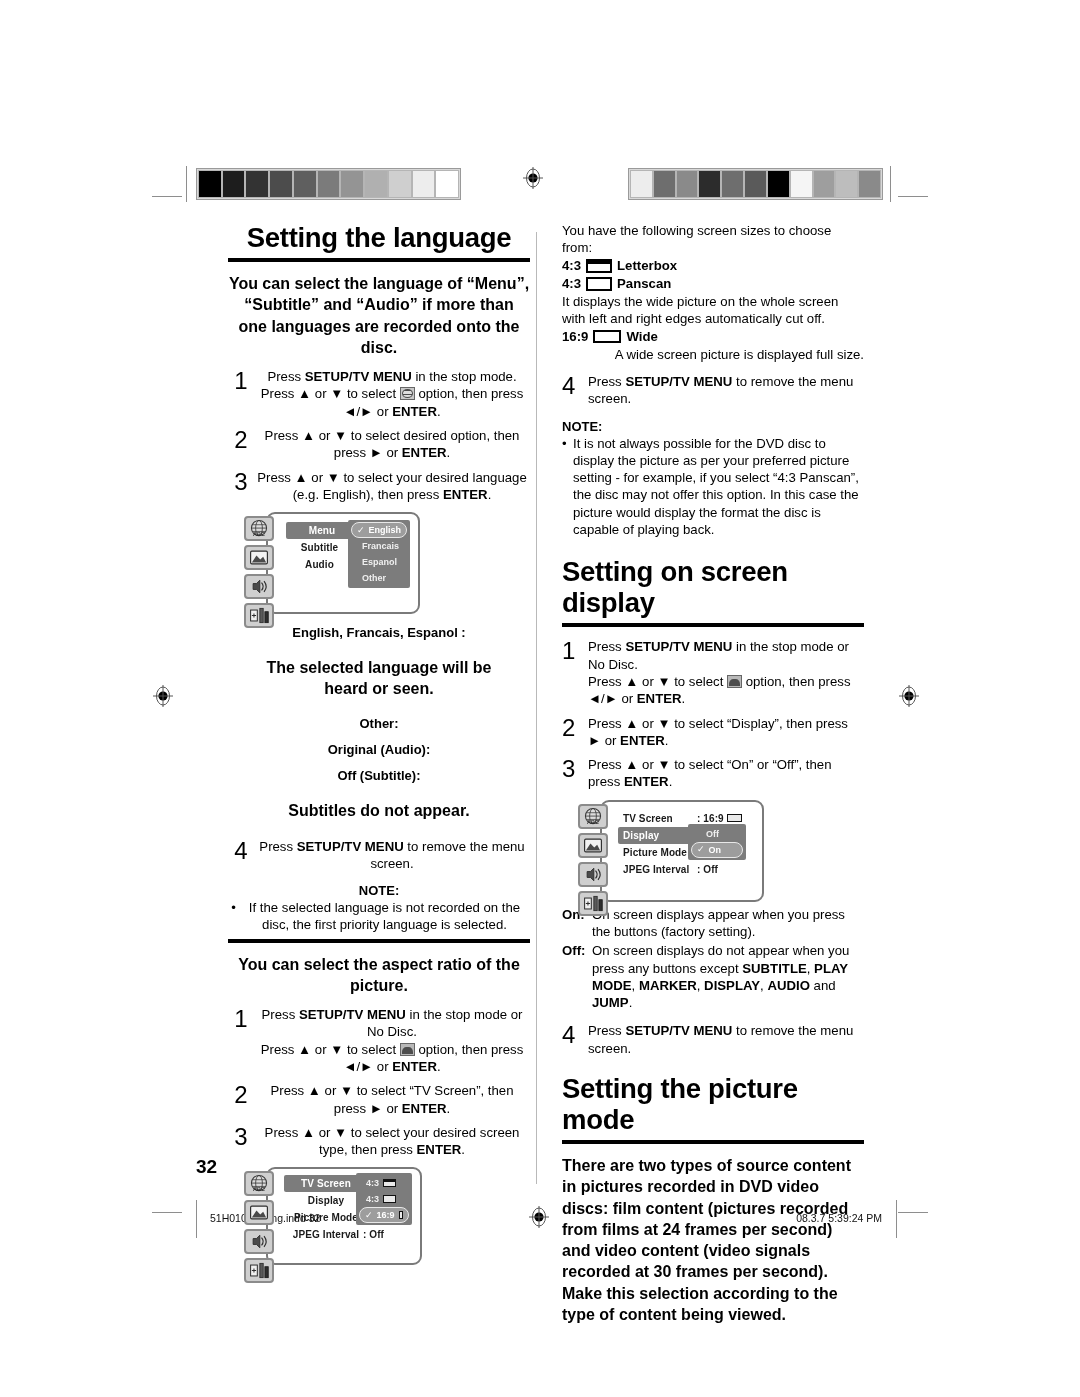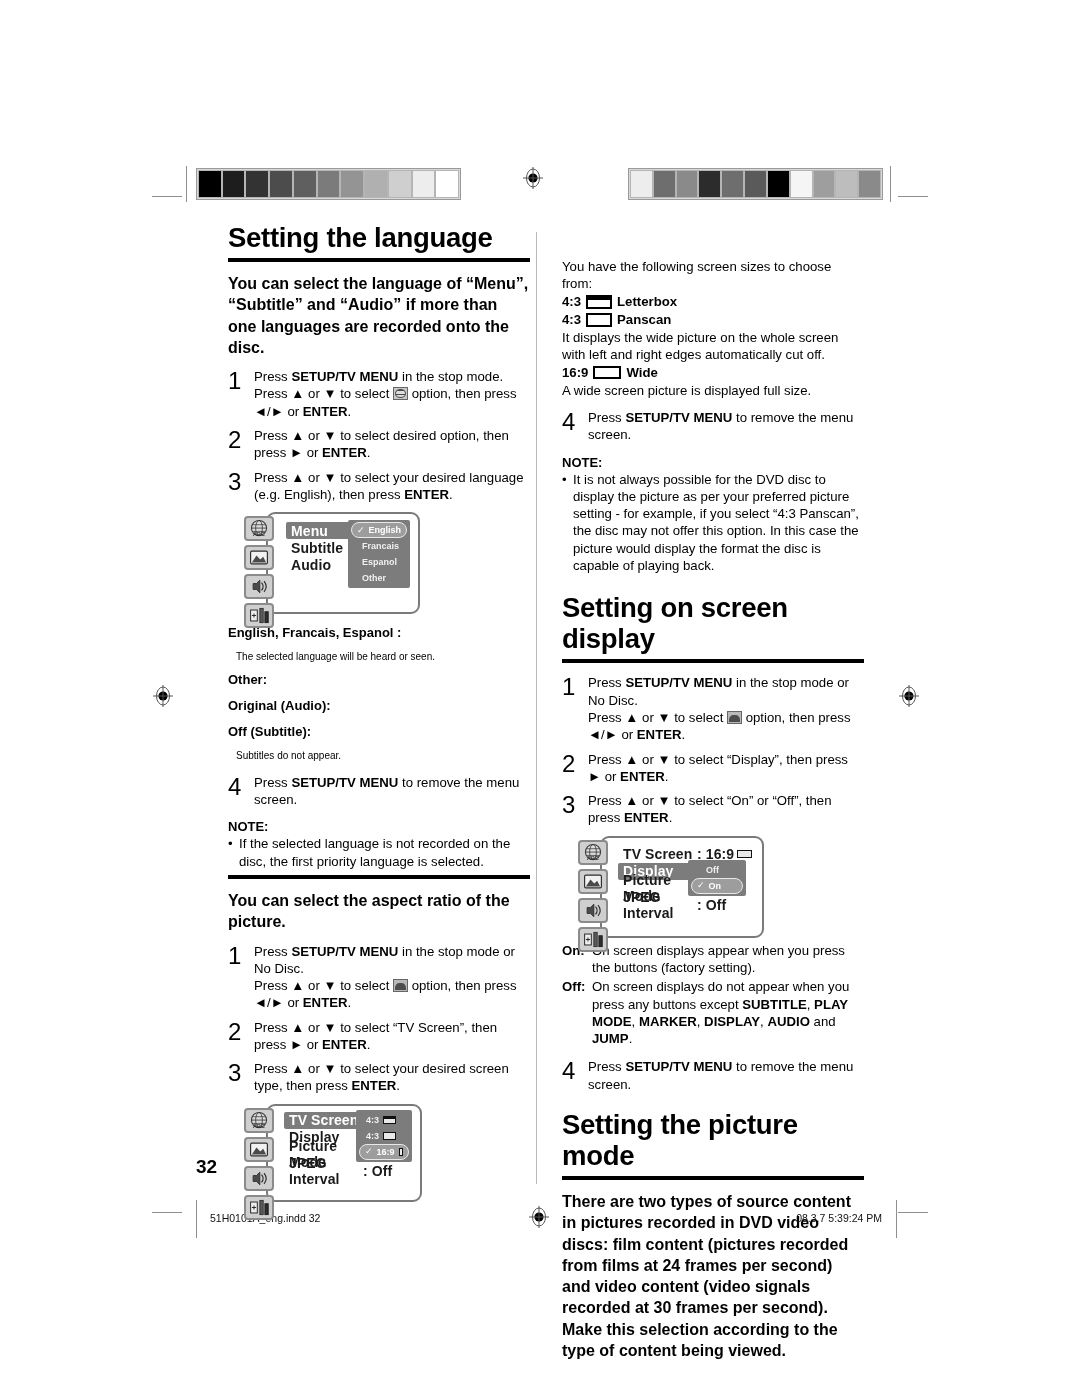--- a/index.html
+++ b/index.html
@@ -17,22 +17,22 @@
   .reg svg{display:block;}
 
   
   .calbar{position:absolute;display:flex;border:1px solid #9a9a9a;background:#d9d9d9;
           padding:1px;box-sizing:border-box;}
   .calbar i{display:block;flex:1 1 auto;height:100%;border:1px solid #b5b5b5;box-sizing:border-box;}
   .bar-tick{position:absolute;background:#8e8e8e;width:1px;}
 
   
   .col{position:absolute;top:222px;width:302px;}
-  .col-left{left:228px;}
-  .col-right{left:562px;margin-top:36px;}
+  .col-left{left:228px;text-align:center;}
+  .col-right{left:562px;}
   .colrule{position:absolute;left:536px;top:232px;width:1px;height:952px;background:#b9b9b9;}
 
   h1.sec{
     font-size:27.5px;line-height:1.13;font-weight:bold;letter-spacing:-0.3px;
     margin:0 0 0 0;padding:0;
   }
   .sec-underline{height:4px;background:#000;margin:5px 0 11px 0;}
 
   .lead{font-size:16px;line-height:1.33;font-weight:bold;margin:0 0 10px 0;}
 
@@ -40,21 +40,21 @@
   .step{display:flex;margin:0 0 7px 0;}
   .step .num{
     flex:0 0 26px;font-size:24px;line-height:0.98;font-weight:400;
     font-family:"Liberation Sans",sans-serif;padding-top:1px;
   }
   .step .txt{flex:1 1 auto;font-size:13.2px;line-height:1.31;}
   b{font-weight:bold;}
 
   .deflist{margin:0 0 0 0;}
   .deflist dt{font-size:13px;font-weight:bold;line-height:1.3;margin-top:9px;}
-  .deflist dd{font-size:10px;line-height:1.31;margin:8px;}
+  .deflist dd{font-size:16px;line-height:1.31;margin:16px;font-weight:bold;}
 
   .note-h{font-size:13px;font-weight:bold;margin:11px 0 1px 0;}
   .note-li{display:flex;font-size:13.2px;line-height:1.31;}
   .note-li .bul{flex:0 0 11px;}
 
   .onoff{display:flex;font-size:13.2px;line-height:1.31;margin-top:2px;}
   .onoff .k{flex:0 0 30px;font-weight:bold;}
   .onoff .v{flex:1 1 auto;}
 
   
@@ -87,21 +87,21 @@
     position:absolute;border:2px solid #7a7a7a;border-radius:9px;background:#fff;
   }
   .osd-rail{position:absolute;left:0;top:4px;display:flex;flex-direction:column;gap:4px;z-index:3;}
   .osd-ico{
     width:30px;height:25px;border:2px solid #8b8b8b;border-radius:4px;
     background:#cfcfcf;position:relative;box-sizing:border-box;
   }
   .osd-ico svg{position:absolute;inset:0;width:100%;height:100%;}
 
   .osd-rows{position:absolute;z-index:2;}
-  .osd-row{display:flex;align-items:center;height:17px;font-size:14px;font-weight:bold;
+  .osd-row{display:flex;align-items:center;height:17px;font-size:10px;font-weight:bold;
            color:#1a1a1a;letter-spacing:0.1px;}
   .osd-row .lbl{width:74px;}
   .osd-row .val{display:flex;align-items:center;gap:3px;}
   .osd-row.sel{background:#7c7c7c;color:#fff;border-radius:2px;}
 
   .osd-pop{
     position:absolute;background:#7c7c7c;z-index:4;border-radius:2px;
     padding:2px 0;
   }
   .osd-pop .o{
@@ -427,21 +427,21 @@
       <span class="ic-box ic-panscan"></span>
       <span>Panscan</span>
     </div>
     <p style="font-size:13.2px;line-height:1.31;margin:0;">It displays the wide picture on the whole screen with left and right edges automatically cut off.</p>
 
     <div class="aspect-line">
       <span>16:9</span>
       <span class="ic-box ic-wide"></span>
       <span>Wide</span>
     </div>
-    <p style="font-size:13.2px;line-height:1.31;margin:0;">A wide screen picture is displayed full size.</p>
+    <p style="font-size:13.2px;line-height:1.31;margin:0;text-align:right;">A wide screen picture is displayed full size.</p>
 
     <div class="step" style="margin-top:10px;">
       <div class="num">4</div>
       <div class="txt">
         <span>Press </span><b>SETUP/TV MENU</b><span> to remove the menu screen.</span>
       </div>
     </div>
 
     <div class="note-h">NOTE:</div>
     <div class="note-li">

